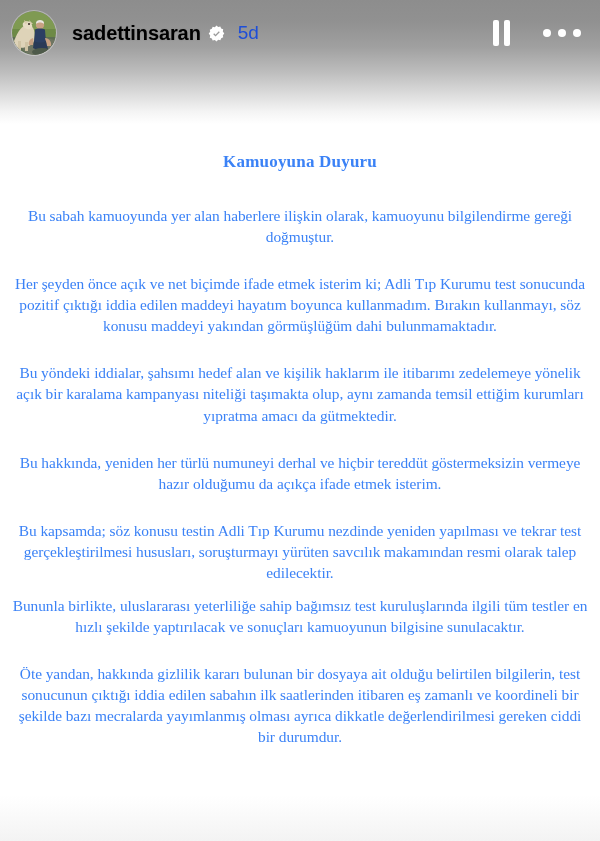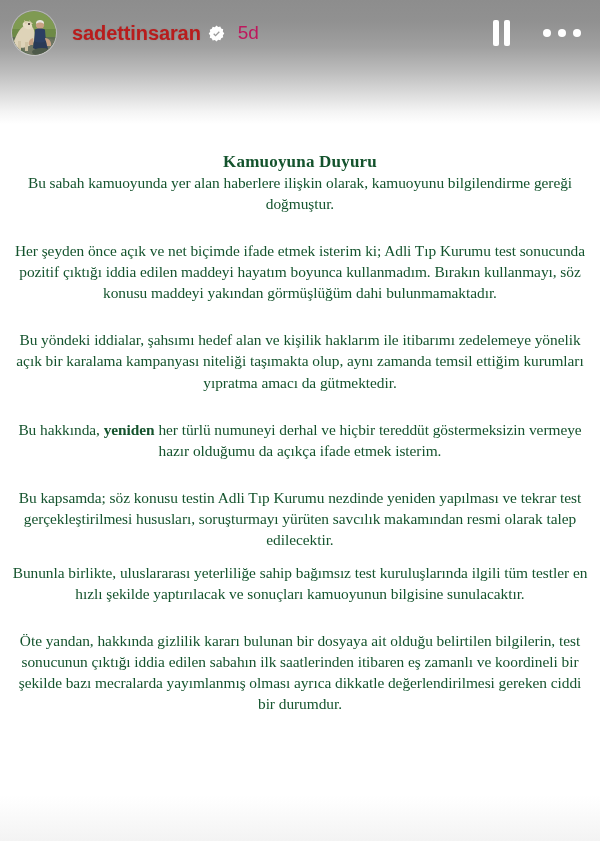--- a/index.html
+++ b/index.html
@@ -70,37 +70,37 @@
     display: flex;
     align-items: center;
     margin-left: 16px;
     flex: 1 1 auto;
     min-width: 0;
   }
   .username {
     font-family: "Liberation Sans", "DejaVu Sans", sans-serif;
     font-size: 20px;
     font-weight: 600;
-    color: #b91c1c;
+    color: #000000;
     letter-spacing: -0.1px;
     text-shadow: 0 0 2px rgba(0,0,0,0.12);
     white-space: nowrap;
   }
   .verified {
     width: 17px;
     height: 17px;
     margin-left: 7px;
     flex: 0 0 auto;
     display: block;
   }
   .timestamp {
     font-family: "Liberation Sans", "DejaVu Sans", sans-serif;
     font-size: 19px;
     font-weight: 400;
-    color: #be185d;
+    color: #1d4ed8;
     margin-left: 13px;
     white-space: nowrap;
   }
 
   .header-actions {
     display: flex;
     align-items: center;
     flex: 0 0 auto;
   }
   .pause-btn {
@@ -140,40 +140,40 @@
   
   .doc {
     position: absolute;
     left: 0;
     top: 130px;
     width: 600px;
     padding: 0 11px;
     box-sizing: border-box;
     z-index: 1;
     text-align: center;
-    color: #14532d;
+    color: #3b82f6;
   }
   .doc-title {
     font-size: 17px;
     font-weight: bold;
     letter-spacing: 0.2px;
     margin: 22px 0 0 0;
     line-height: 1.2;
   }
   .para {
     font-size: 15.4px;
     line-height: 1.365;
     margin: 0;
     text-align: center;
     letter-spacing: -0.05px;
   }
   .para.gap-lg { margin-top: 26px; }
-  .para.gap-xl { }
+  .para.gap-xl { margin-top: 33px; }
   .para.gap-none { margin-top: 12px; }
-  .para b { font-weight: bold; }
+  .para b { font-weight: normal; }
 </style>
 </head>
 <body>
 
 <div class="story">
 
   <div class="top-scrim"></div>
   <div class="bottom-scrim"></div>
 
   <div class="doc">

